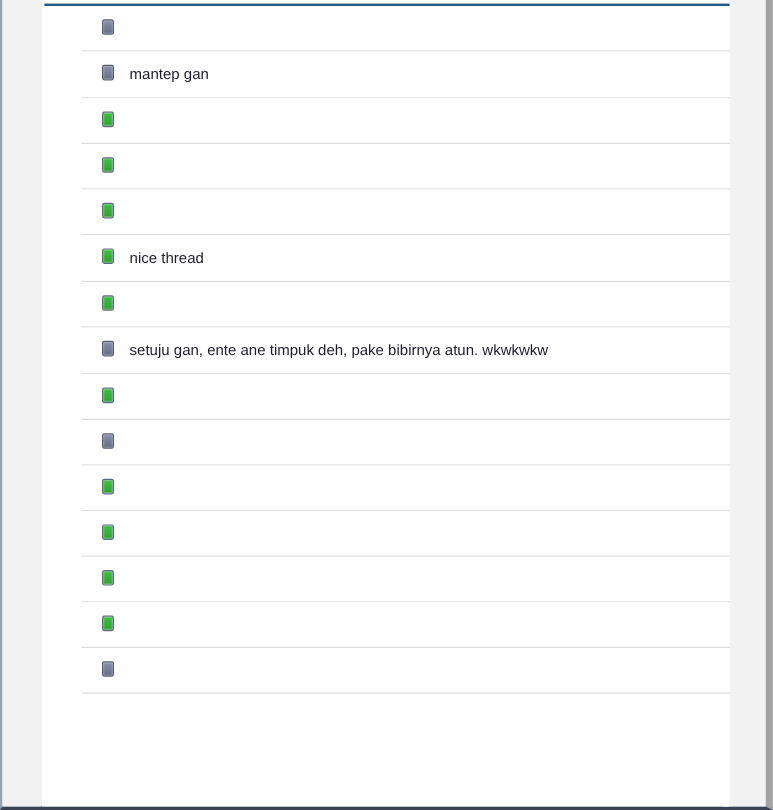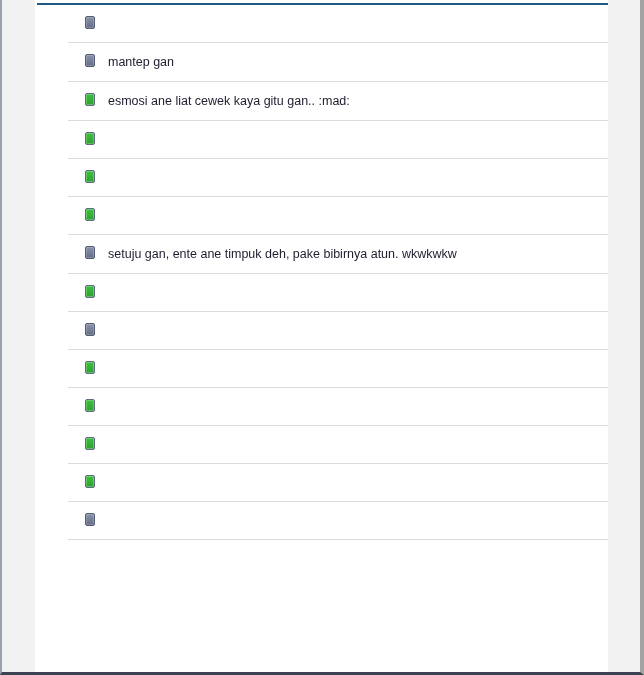--- a/index.html
+++ b/index.html
@@ -16,21 +16,21 @@
   }
 
   
   #window-frame {
     position: relative;
     width: 644px;
     height: 675px;
     box-sizing: border-box;
     background: #f2f2f2;
     border-left: 2px solid #9aa2ab;
-    border-right: 4px solid #a3a3a3;
+    border-right: 6px solid #a3a3a3;
     border-bottom: 3px solid #3b4253;
     overflow: hidden;
   }
 
   
   #gutter-left {
     position: absolute;
     left: 0; top: 0;
     width: 32px; height: 675px;
     background: #f2f2f2;
@@ -133,28 +133,31 @@
         <div class="reply-row is-empty">
           <span class="row-icon icon-gray"></span>
           <span class="row-text"></span>
         </div>
         <div class="reply-row">
           <span class="row-icon icon-gray"></span>
           <span class="row-text">mantep gan</span>
         </div>
         <div class="reply-row">
           <span class="row-icon icon-green"></span>
-          <span class="row-text">esmosi ane liat cewek kaya gitu gan.. :mad:</span>
         </div>
         <div class="reply-row">
           <span class="row-icon icon-green"></span>
         </div>
         <div class="reply-row is-empty">
           <span class="row-icon icon-green"></span>
           <span class="row-text"></span>
+        </div>
+        <div class="reply-row">
+          <span class="row-icon icon-green"></span>
+          <span class="row-text">nice thread</span>
         </div>
         <div class="reply-row">
           <span class="row-icon icon-green"></span>
         </div>
         <div class="reply-row">
           <span class="row-icon icon-gray"></span>
           <span class="row-text">setuju gan, ente ane timpuk deh, pake bibirnya atun. wkwkwkw</span>
         </div>
         <div class="reply-row is-empty">
           <span class="row-icon icon-green"></span>

